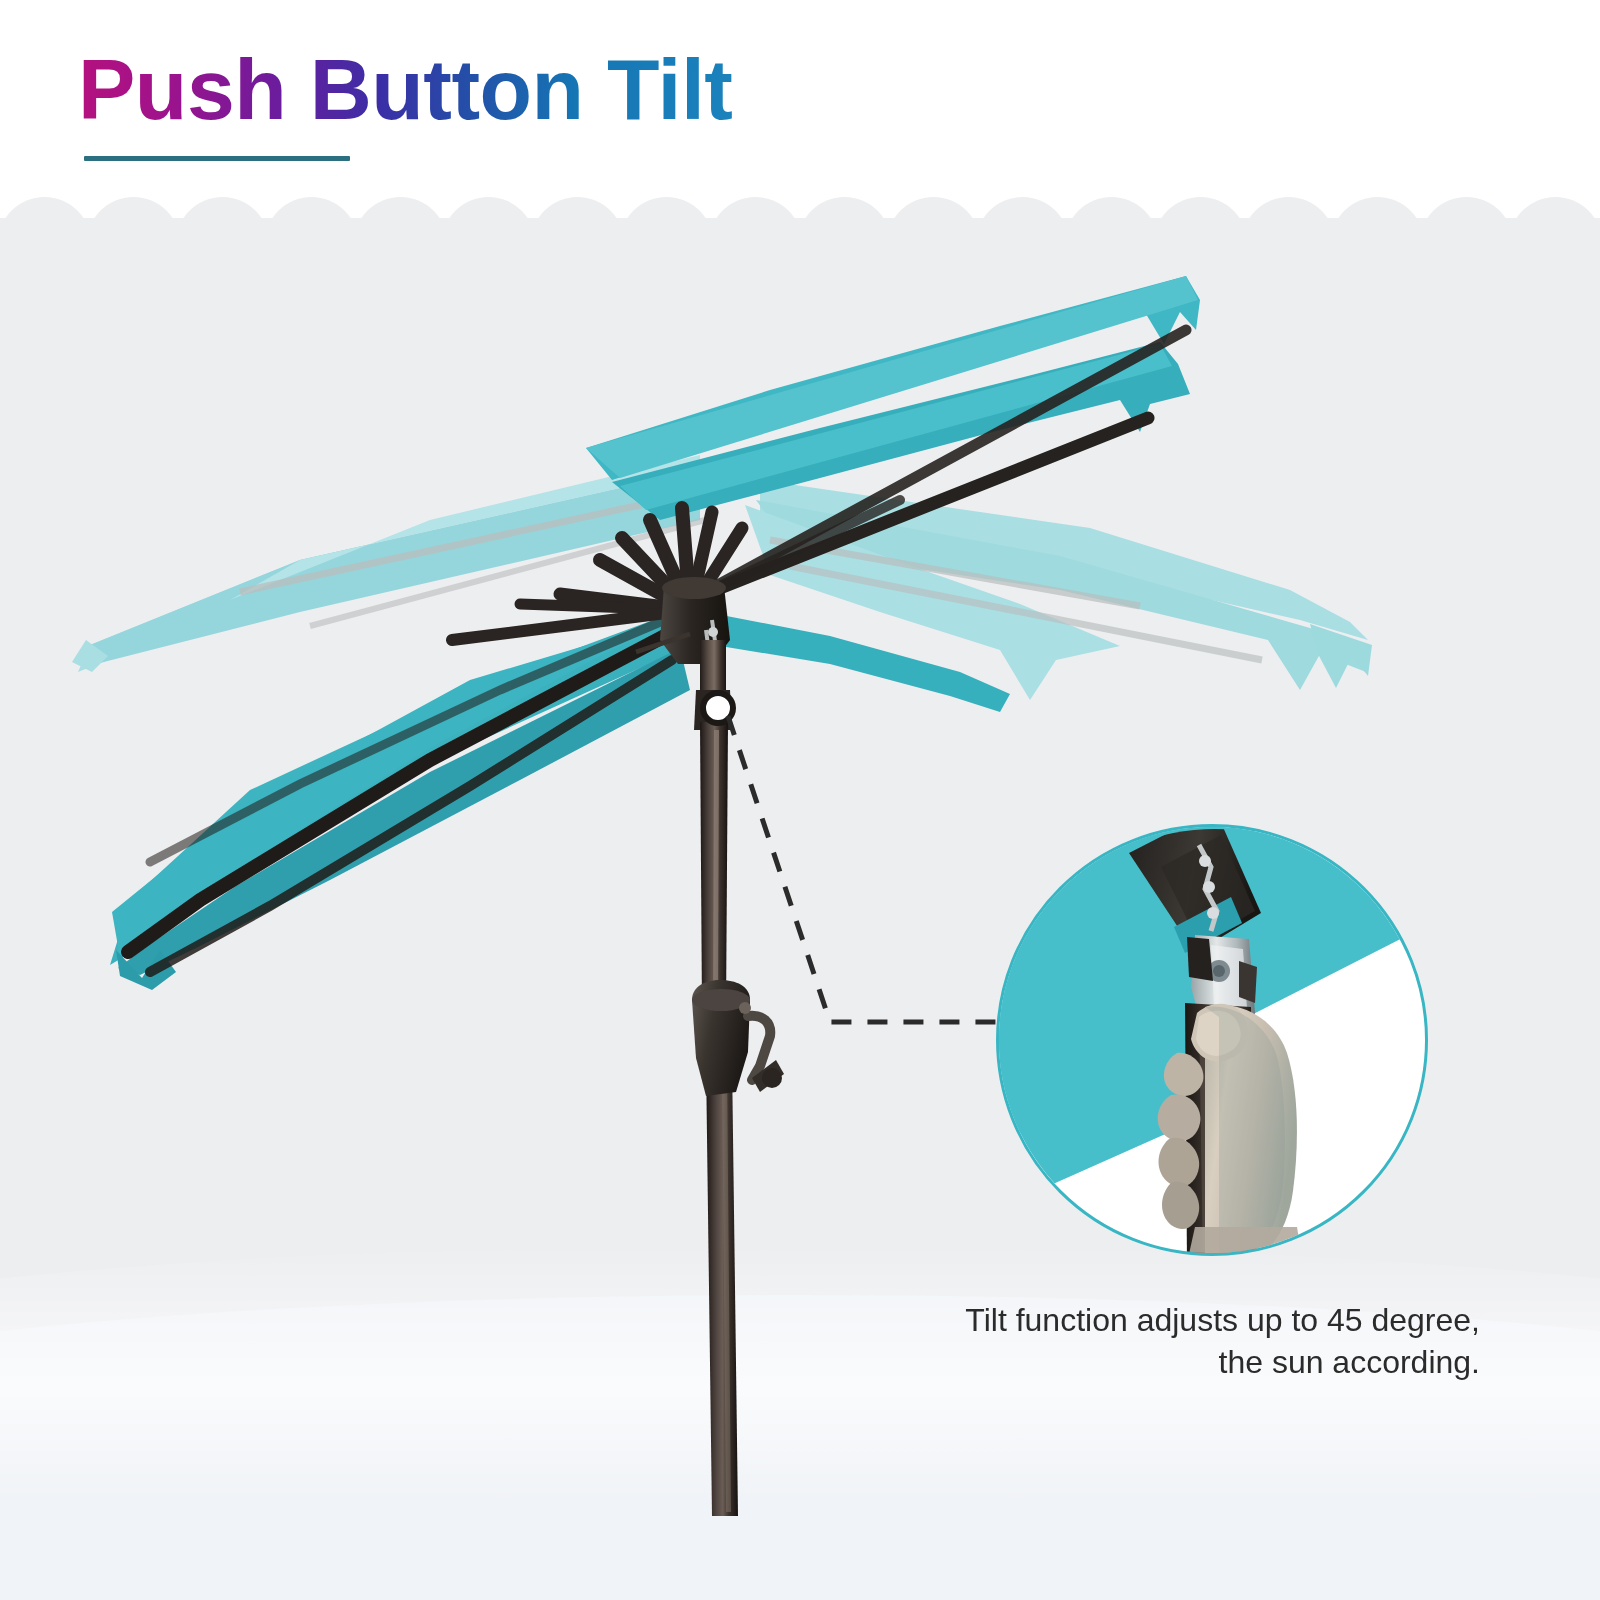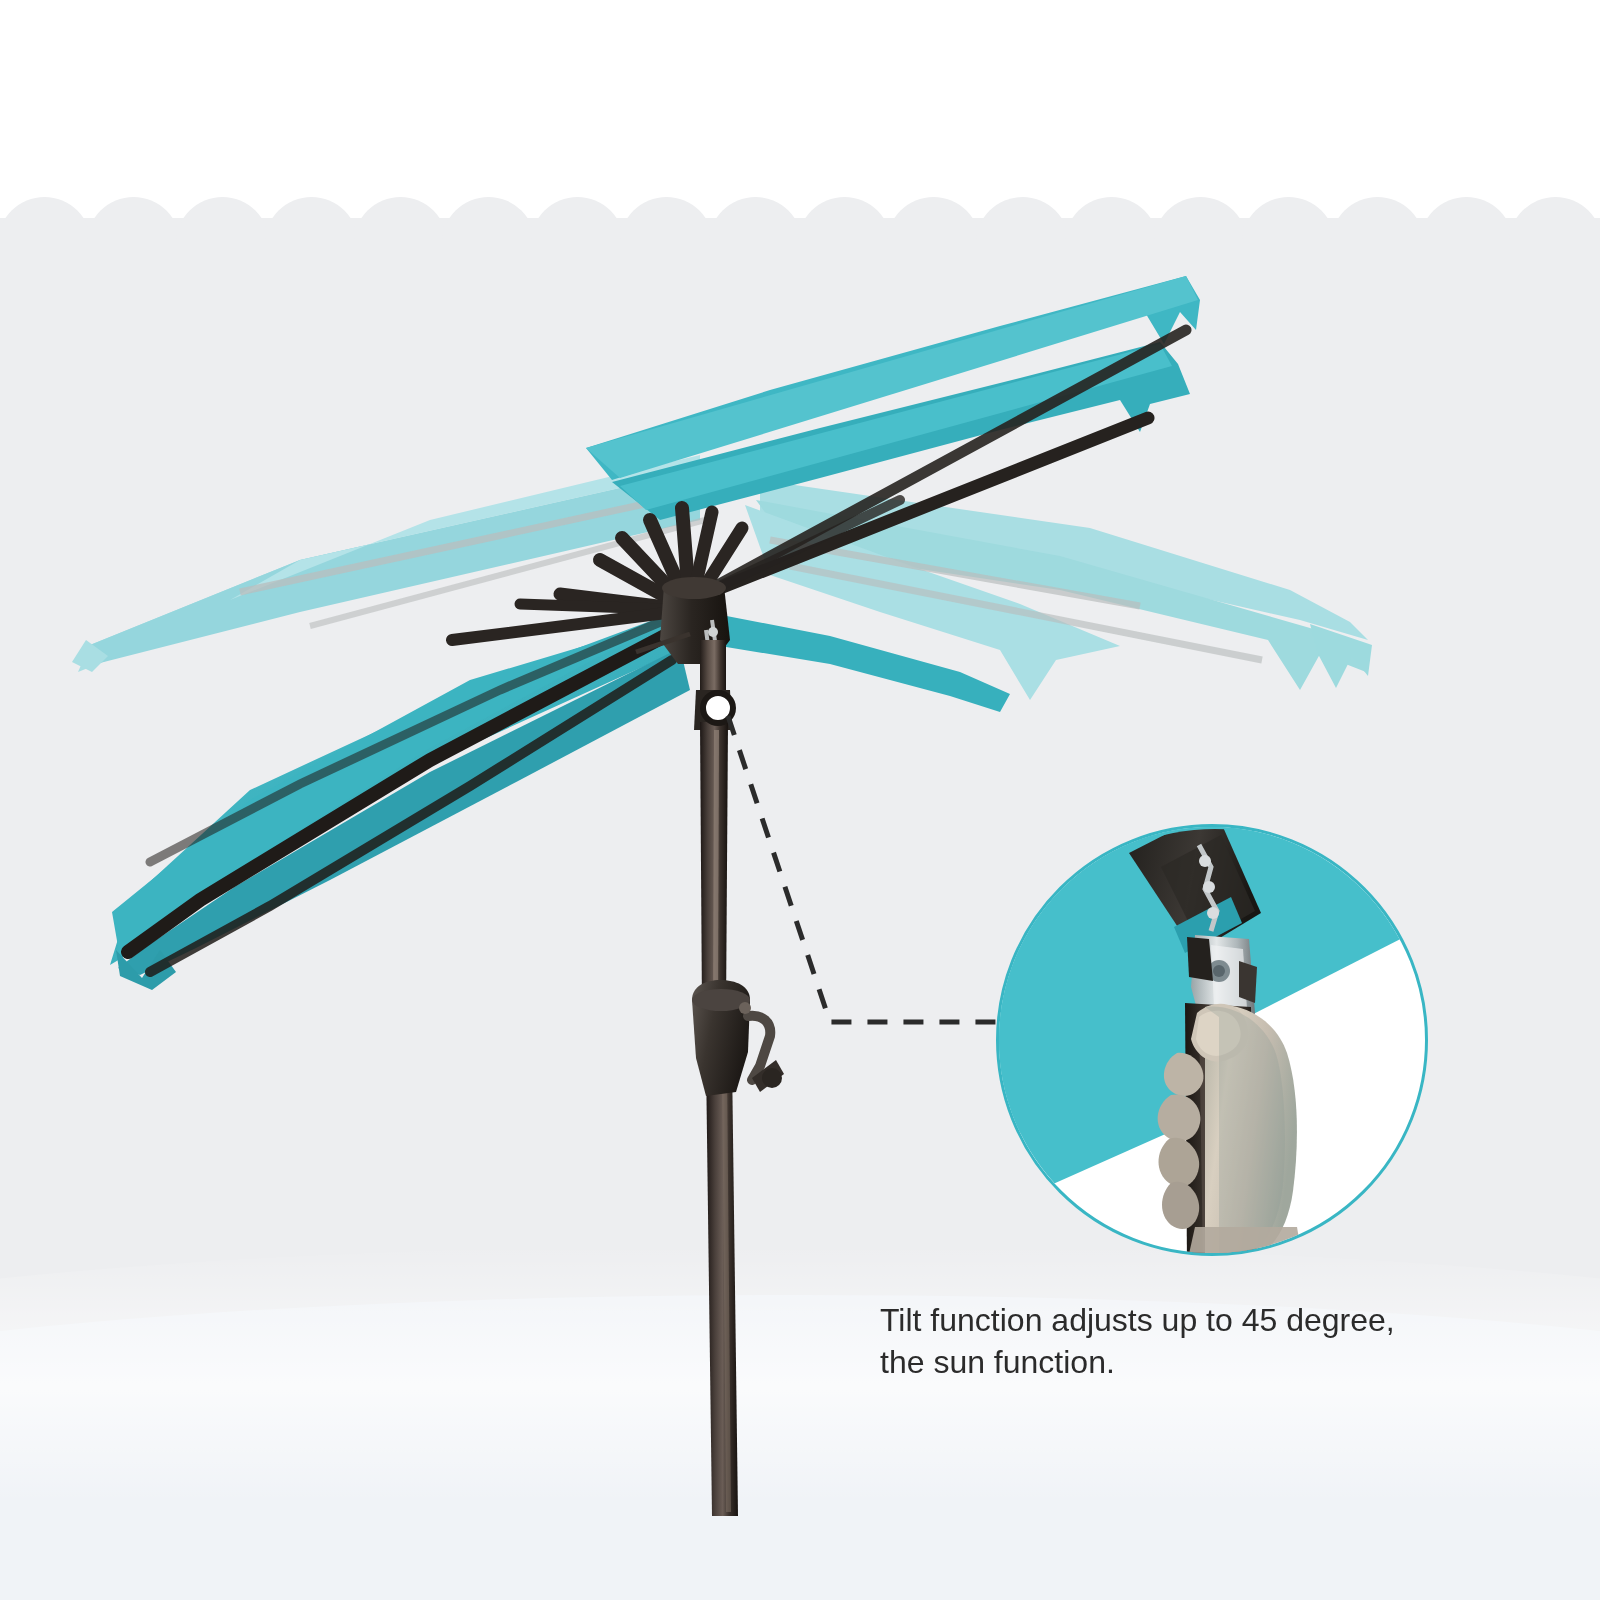--- a/index.html
+++ b/index.html
@@ -123,32 +123,36 @@
     width: 430px; height: 330px;
     background: #46bfcb;
     transform: skewY(-24deg);
   }
 
   
   #caption {
     position: absolute;
     left: 880px; top: 1300px;
     width: 600px;
-    text-align: left;
+    text-align: right;
     color: #2b2b2b;
     font-size: 32px;
     line-height: 1.30;
   }
   #caption .line { display: block; white-space: nowrap; }
 </style>
 </head>
 <body>
 
 <div id="stage">
 
+  <div id="header-band">
+    <div id="page-title">Push Button Tilt</div>
+    <div id="title-underline"></div>
+  </div>
 
   <div id="scallop-panel">
     <div id="scallop-row">
         <div class="bump" style="left: -2.05556px; background: rgb(237, 238, 240);"></div>
         <div class="bump" style="left: 86.8333px; background: rgb(237, 238, 240);"></div>
         <div class="bump" style="left: 175.722px; background: rgb(237, 238, 240);"></div>
         <div class="bump" style="left: 264.611px; background: rgb(237, 238, 240);"></div>
         <div class="bump" style="left: 353.5px; background: rgb(237, 238, 240);"></div>
         <div class="bump" style="left: 442.389px; background: rgb(237, 238, 240);"></div>
         <div class="bump" style="left: 531.278px; background: rgb(237, 238, 240);"></div>
@@ -425,16 +429,16 @@
                    C 280 400 262 430 234 434 L 220 434 L 220 190 Z" fill="#8f9b94" opacity=".30"></path>
 
           <path d="M 196 400 L 298 400 L 304 436 L 188 436 Z" fill="#b3aa9d" opacity=".9"></path>
         </g>
       </g>
     </svg>
   </div>
 
   <div id="caption">
     <span class="line">Tilt function adjusts up to 45 degree,</span>
-    <span class="line">the sun function.</span>
+    <span class="line">the sun according.</span>
   </div>
 
 </div>
 
 </body></html>

